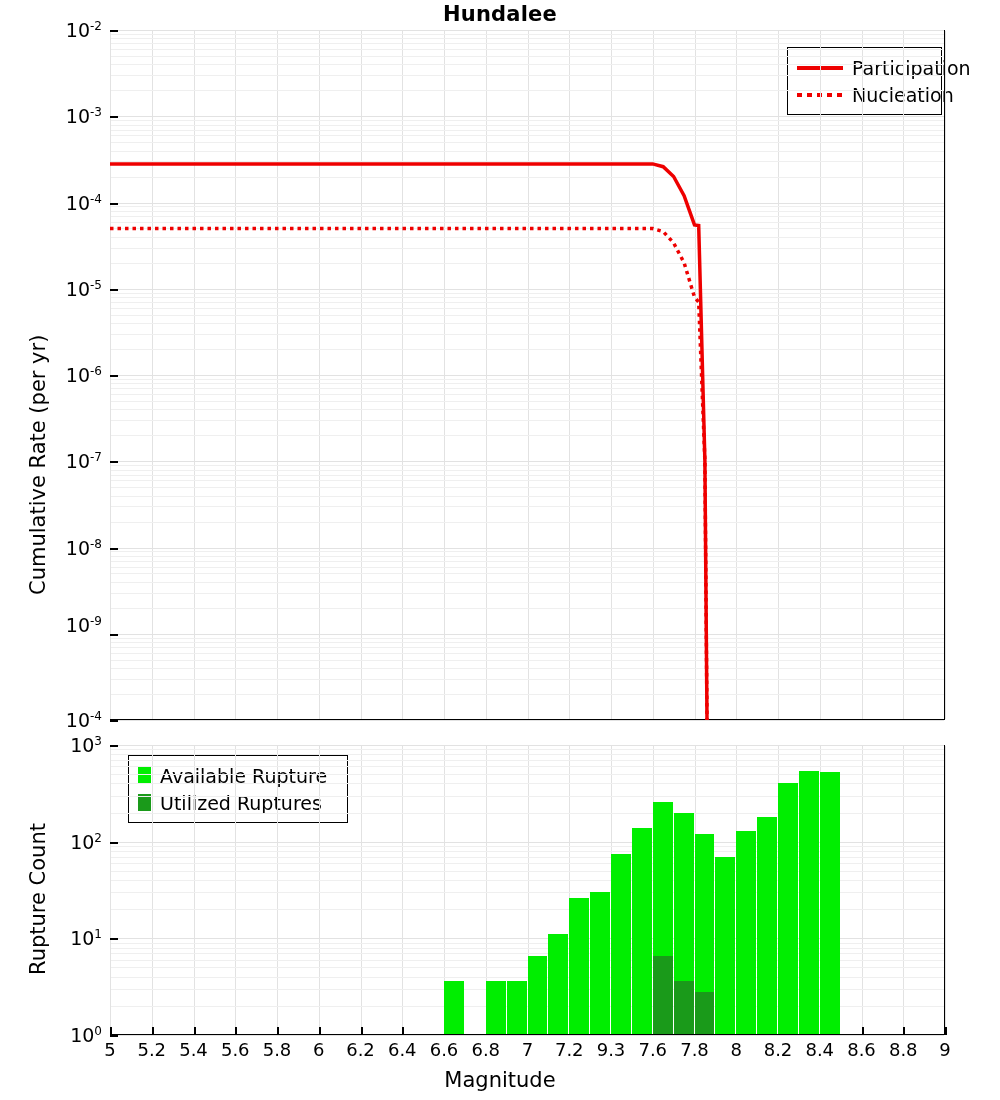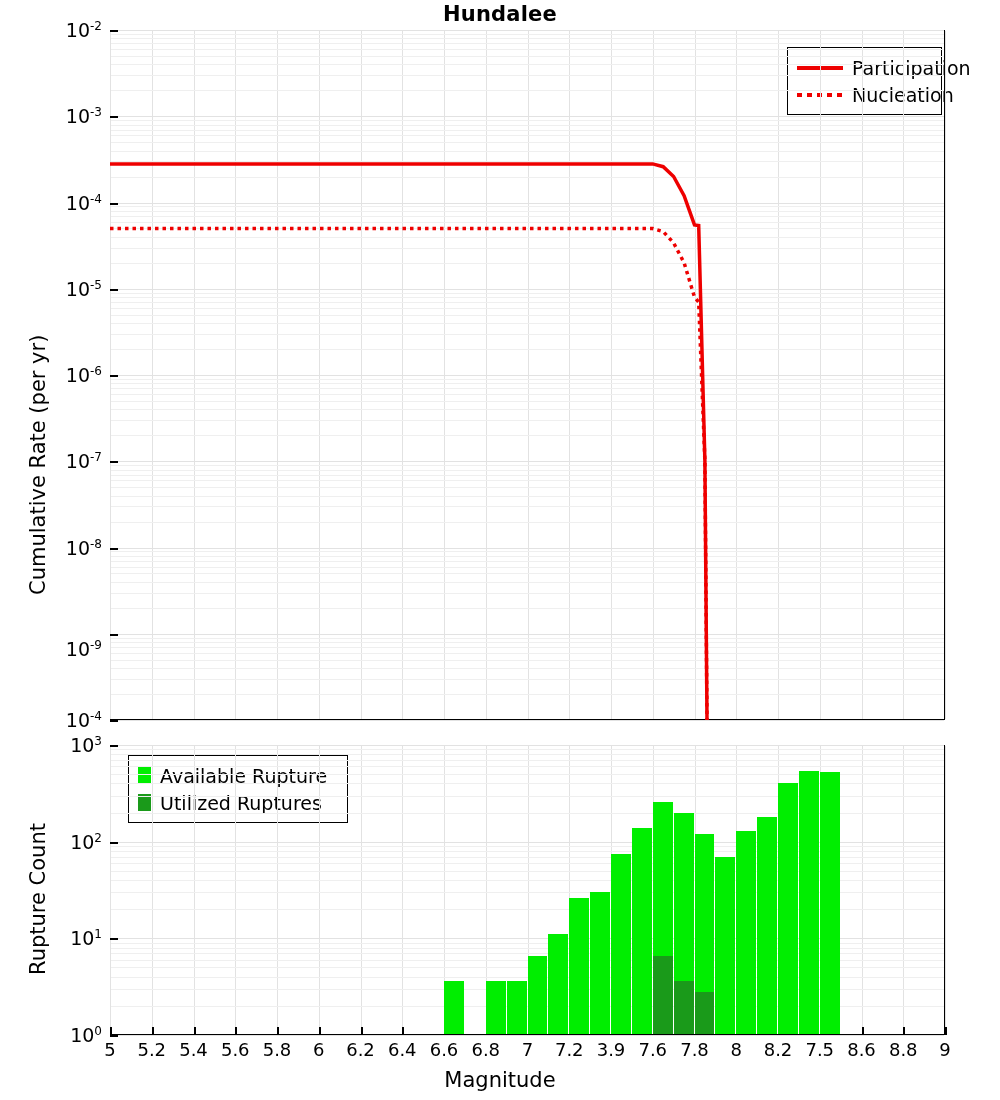--- a/index.html
+++ b/index.html
@@ -232,21 +232,21 @@
     <div class="grid-line minor" style="left:111px;top:795.5449453770993px;width:833px;height:1px;"></div>
     <div class="grid-line minor" style="left:111px;top:783.4675341716303px;width:833px;height:1px;"></div>
     <div class="grid-line minor" style="left:111px;top:774.0995662475182px;width:833px;height:1px;"></div>
     <div class="grid-line minor" style="left:111px;top:766.4453791295812px;width:833px;height:1px;"></div>
     <div class="grid-line minor" style="left:111px;top:759.9738561319551px;width:833px;height:1px;"></div>
     <div class="grid-line minor" style="left:111px;top:754.3679679241121px;width:833px;height:1px;"></div>
     <div class="grid-line minor" style="left:111px;top:749.4232240875319px;width:833px;height:1px;"></div>
     <div class="grid-line" style="left:111px;top:745px;width:833px;height:1px;"></div>
     <div class="ytick" style="top:720px;right:898px;">10<sup>-4</sup></div>
     <div class="tickmark" style="left:110px;top:720px;width:8px;height:2px;"></div>
-    <div class="ytick" style="top:649px;right:898px;">10<sup>-9</sup></div>
+    <div class="ytick" style="top:625px;right:898px;">10<sup>-9</sup></div>
     <div class="tickmark" style="left:110px;top:633.75px;width:8px;height:2px;"></div>
     <div class="ytick" style="top:547.5px;right:898px;">10<sup>-8</sup></div>
     <div class="tickmark" style="left:110px;top:547.5px;width:8px;height:2px;"></div>
     <div class="ytick" style="top:461.25px;right:898px;">10<sup>-7</sup></div>
     <div class="tickmark" style="left:110px;top:461.25px;width:8px;height:2px;"></div>
     <div class="ytick" style="top:375px;right:898px;">10<sup>-6</sup></div>
     <div class="tickmark" style="left:110px;top:375px;width:8px;height:2px;"></div>
     <div class="ytick" style="top:288.75px;right:898px;">10<sup>-5</sup></div>
     <div class="tickmark" style="left:110px;top:288.75px;width:8px;height:2px;"></div>
     <div class="ytick" style="top:202.5px;right:898px;">10<sup>-4</sup></div>
@@ -280,31 +280,31 @@
     <div class="xtick" style="left:402.25000000000006px;top:1039px;">6.4</div>
     <div class="tickmark" style="left:402.25000000000006px;top:1027px;width:2px;height:8px;"></div>
     <div class="xtick" style="left:443.99999999999994px;top:1039px;">6.6</div>
     <div class="tickmark" style="left:443.99999999999994px;top:1027px;width:2px;height:8px;"></div>
     <div class="xtick" style="left:485.74999999999994px;top:1039px;">6.8</div>
     <div class="tickmark" style="left:485.74999999999994px;top:1027px;width:2px;height:8px;"></div>
     <div class="xtick" style="left:527.5px;top:1039px;">7</div>
     <div class="tickmark" style="left:527.5px;top:1027px;width:2px;height:8px;"></div>
     <div class="xtick" style="left:569.25px;top:1039px;">7.2</div>
     <div class="tickmark" style="left:569.25px;top:1027px;width:2px;height:8px;"></div>
-    <div class="xtick" style="left:611px;top:1039px;">3.9</div>
+    <div class="xtick" style="left:611px;top:1039px;">9.3</div>
     <div class="tickmark" style="left:611px;top:1027px;width:2px;height:8px;"></div>
     <div class="xtick" style="left:652.7499999999999px;top:1039px;">7.6</div>
     <div class="tickmark" style="left:652.7499999999999px;top:1027px;width:2px;height:8px;"></div>
     <div class="xtick" style="left:694.5000000000001px;top:1039px;">7.8</div>
     <div class="tickmark" style="left:694.5000000000001px;top:1027px;width:2px;height:8px;"></div>
     <div class="xtick" style="left:736.25px;top:1039px;">8</div>
     <div class="tickmark" style="left:736.25px;top:1027px;width:2px;height:8px;"></div>
     <div class="xtick" style="left:777.9999999999999px;top:1039px;">8.2</div>
     <div class="tickmark" style="left:777.9999999999999px;top:1027px;width:2px;height:8px;"></div>
-    <div class="xtick" style="left:819.7500000000001px;top:1039px;">7.5</div>
+    <div class="xtick" style="left:819.7500000000001px;top:1039px;">8.4</div>
     <div class="tickmark" style="left:819.7500000000001px;top:1027px;width:2px;height:8px;"></div>
     <div class="xtick" style="left:861.4999999999999px;top:1039px;">8.6</div>
     <div class="tickmark" style="left:861.4999999999999px;top:1027px;width:2px;height:8px;"></div>
     <div class="xtick" style="left:903.2500000000001px;top:1039px;">8.8</div>
     <div class="tickmark" style="left:903.2500000000001px;top:1027px;width:2px;height:8px;"></div>
     <div class="xtick" style="left:945px;top:1039px;">9</div>
     <div class="tickmark" style="left:945px;top:1027px;width:2px;height:8px;"></div>
     <div class="bar" style="left:443.99999999999994px;top:981.2240915924956px;width:19.875px;height:52.7759084075044px;bottom:auto;"></div>
     <div class="bar" style="left:485.74999999999994px;top:981.2240915924956px;width:19.875px;height:52.7759084075044px;bottom:auto;"></div>
     <div class="bar" style="left:506.62500000000006px;top:981.2240915924956px;width:19.875px;height:52.7759084075044px;bottom:auto;"></div>

